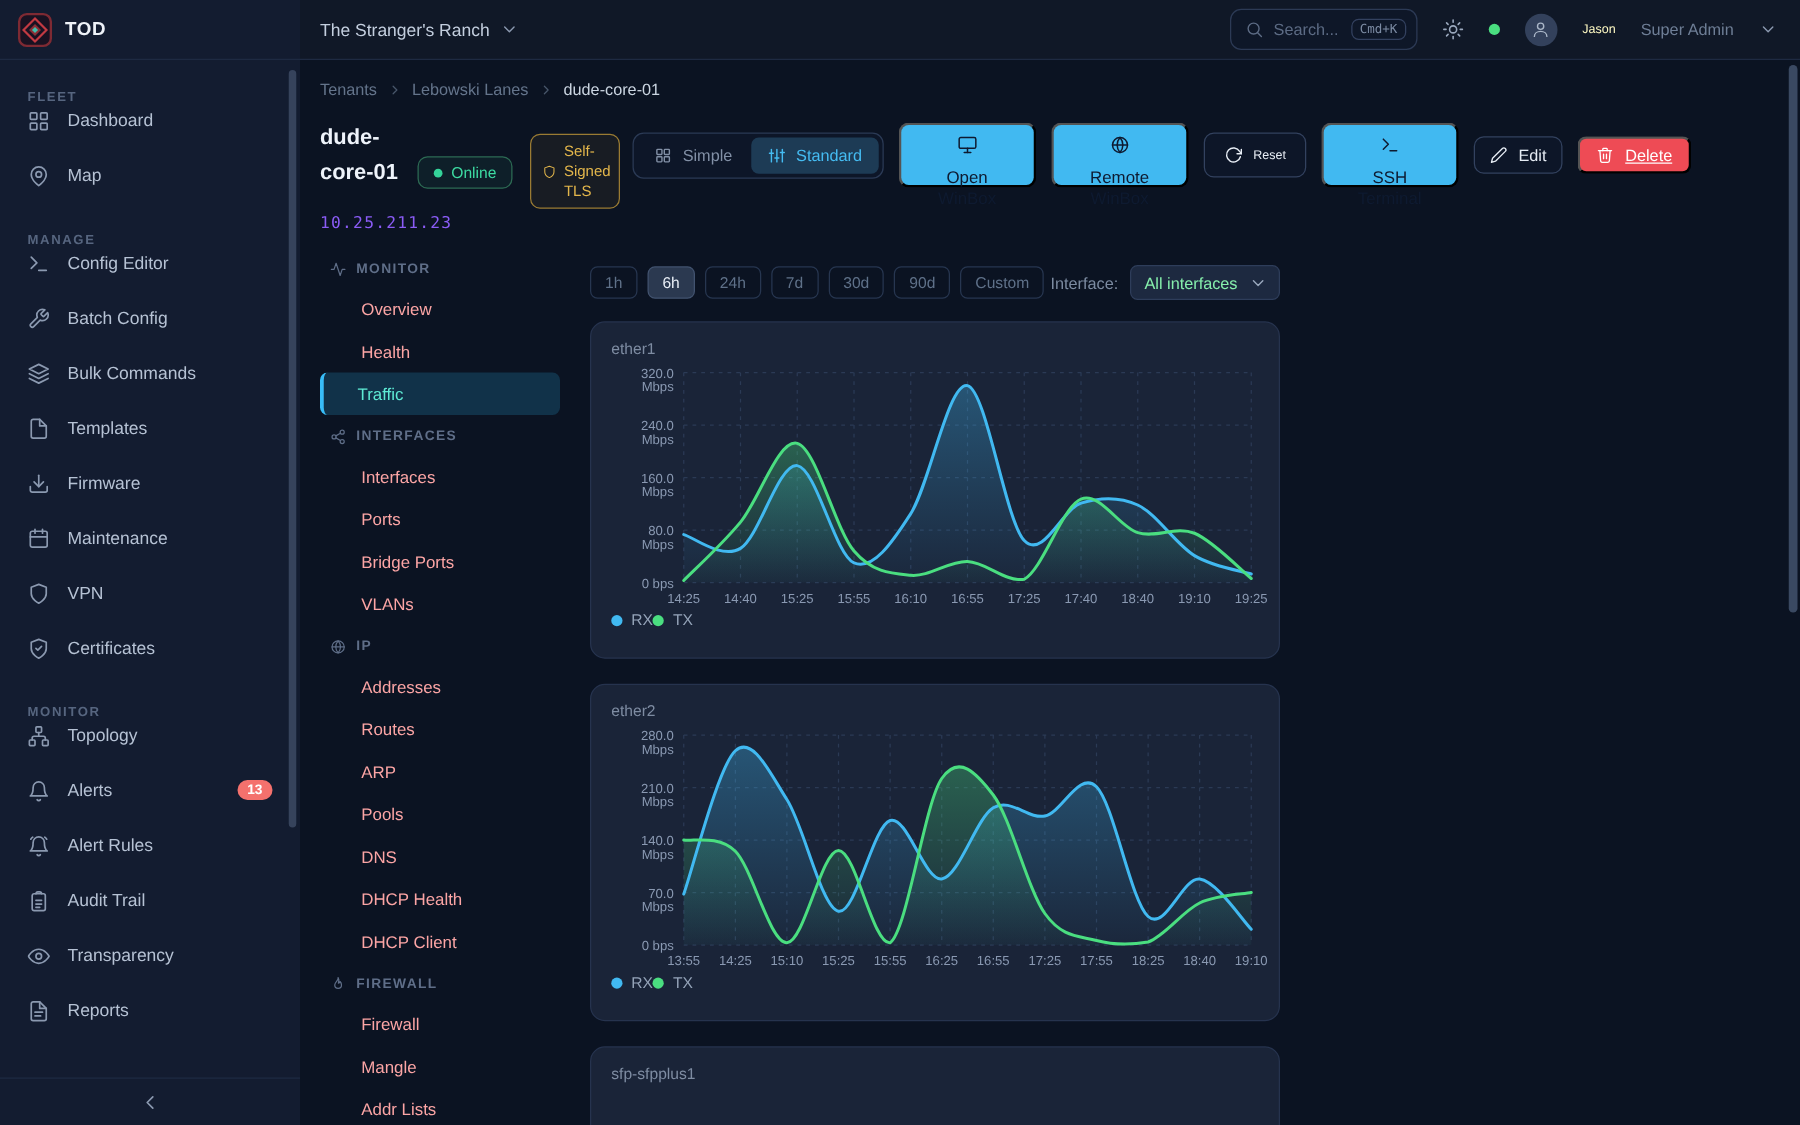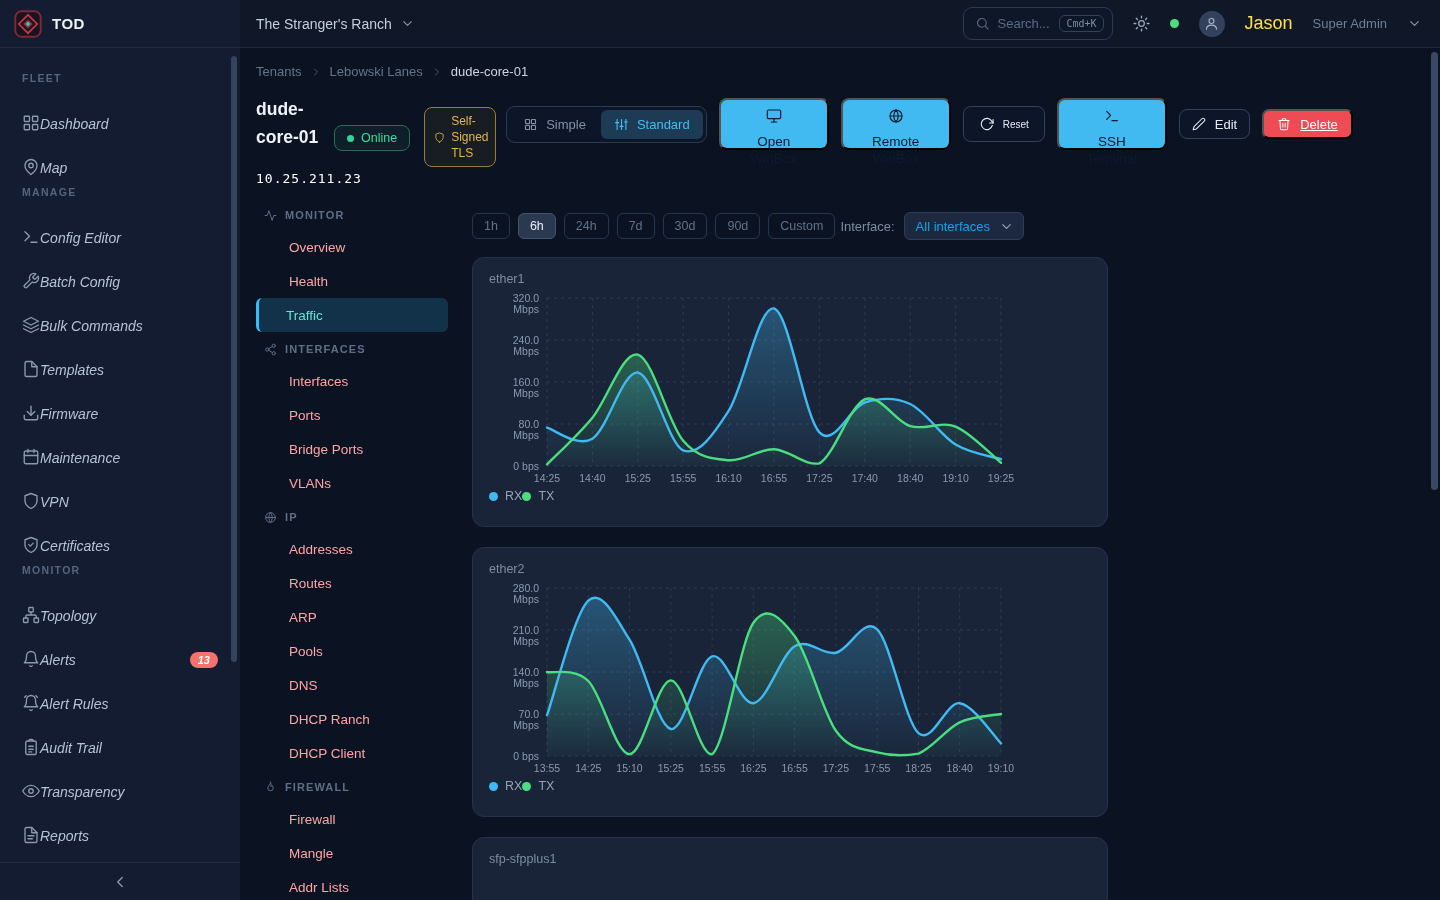--- a/index.html
+++ b/index.html
@@ -6,41 +6,41 @@
   html,body { width:1440px; height:900px; background:#0b1322; }
   body { font-family:"Liberation Sans","DejaVu Sans",sans-serif; color:#dfe7f2; overflow:hidden; }
   .app { width:1440px; height:900px; display:flex; overflow:hidden; }
 
   
   .sidebar { width:240px; flex-shrink:0; background:#131c30; display:flex; flex-direction:column; position:relative; }
   .logo-row { height:48px; display:flex; align-items:center; gap:10px; padding:0 14px; border-bottom:1px solid #1e2a42; }
   .logo-text { font-size:15px; font-weight:700; letter-spacing:0.5px; color:#eef2f8; }
   .side-nav { flex:1; padding:14px 12px 0 12px; overflow:hidden; }
   .side-section-label { font-size:10.5px; letter-spacing:1.3px; color:#56657f; font-weight:700; margin:10px 0 4px 10px; }
-  .side-item { height:44px; display:flex; align-items:flex-end; padding:0 10px; border-radius:8px; color:#b6c2d4; font-size:14px; cursor:pointer;font-style:italic; }
+  .side-item { height:44px; display:flex; align-items:flex-start; gap:14px; padding:0 10px; border-radius:8px; color:#b6c2d4; font-size:14px; cursor:pointer; }
   .side-item .ic { color:#8b99b0; flex-shrink:0; }
   .side-item .grow { flex:1; }
   .count-badge { background:#f4716d; color:#ffffff; font-size:11px; font-weight:700; border-radius:10px; padding:2px 8px; }
   .collapse-bar { height:38px; border-top:1px solid #1e2a42; display:flex; align-items:center; justify-content:center; color:#8b99b0; cursor:pointer; }
   .side-scroll { position:absolute; right:3px; top:56px; width:6px; height:606px; border-radius:3px; background:#36435c; }
 
   
   .main { flex:1; min-width:0; display:flex; flex-direction:column; position:relative; }
   .topbar { height:48px; flex-shrink:0; background:#101827; border-bottom:1px solid #1e2a42; display:flex; align-items:center; justify-content:space-between; padding:0 18px 0 16px; }
   .tenant { display:flex; align-items:center; gap:8px; color:#c3cede; font-size:14px; cursor:pointer; }
   .tenant .ic { color:#8b99b0; }
   .topbar-right { display:flex; align-items:center; gap:20px; }
   .searchbox { display:flex; align-items:center; gap:8px; border:1px solid #2c3a55; background:#0e1728; border-radius:9px; padding:7px 8px 7px 11px; min-width:150px; cursor:text; }
   .searchbox .ic { color:#5c6b84; }
   .search-ph { color:#5c6b84; font-size:13px; flex:1; }
   .kbd { border:1px solid #33415f; border-radius:6px; color:#7c8ba3; font-size:10px; padding:2px 6px; font-family:"DejaVu Sans Mono",monospace; }
   .theme-btn { color:#9aa8bd; display:flex; cursor:pointer; }
   .presence-dot { width:9px; height:9px; border-radius:50%; background:#4ade80; }
   .avatar { width:26px; height:26px; border-radius:50%; background:#33415c; color:#aab6c8; display:flex; align-items:center; justify-content:center; }
-  .user-name { font-size:18px; color:#fde047; }
+  .user-name { font-size:10px; color:#fef9c3; }
   .user-role { font-size:13px; color:#6e7e96; }
   .user-chevron { color:#8b99b0; display:flex; cursor:pointer; }
 
   .content { flex:1; background:#0b1322; padding:16px 0 0 16px; position:relative; overflow:hidden; }
   .page-scroll { position:absolute; right:2px; top:4px; width:7px; height:438px; border-radius:4px; background:#3a4962; }
 
   .breadcrumb { display:flex; align-items:center; gap:8px; font-size:13px; color:#64748b; }
   .breadcrumb .sep { color:#475569; display:flex; }
   .breadcrumb .crumb { cursor:pointer; }
   .breadcrumb .crumb.current { color:#cbd5e1; cursor:default; }
@@ -56,41 +56,41 @@
   .toggle-group { display:flex; align-items:center; gap:2px; padding:3px; border:1px solid #2b3a55; background:#0d1628; border-radius:9px; }
   .seg { display:flex; align-items:center; gap:8px; padding:7px 13px; border-radius:6px; color:#8290a6; font-size:13px; cursor:pointer; white-space:nowrap; }
   .seg.active { background:#1d3b55; color:#45bcf2; }
   .btn { display:flex; align-items:center; gap:9px; border-radius:8px; cursor:pointer; white-space:nowrap; }
   .btn-cyan { background:#41b9f1; color:#0e1a30; width:110px; height:52px; padding:8px 28px; font-size:13.5px; line-height:17px; font-weight:500;flex-direction:column; }
   .btn-cyan .lbl { flex:1; text-align:center; white-space:normal; }
   .btn-ghost { background:#0d1628; border:1px solid #33425f; color:#e6ecf4; height:36px; padding:0 15px; font-size:10px; }
   .btn-ghost.small { height:30px; padding:0 12px; font-size:13px; }
   .btn-danger { background:#ee4b55; color:#ffffff; height:30px; padding:0 13px; font-size:13px; border-radius:7px;text-decoration:underline; }
 
-  .device-ip { margin-top:4px; font-family:"DejaVu Sans Mono",monospace; font-size:13px; letter-spacing:1px; color:#ffffff; }
+  .device-ip { margin-top:4px; font-family:"DejaVu Sans Mono",monospace; font-size:13px; letter-spacing:1px; color:#8b5cf6; }
 
   
   .body-row { display:flex; margin-top:12px; gap:24px; }
   .subnav { width:192px; flex-shrink:0; }
   .subnav-header { height:30px; display:flex; align-items:center; gap:8px; padding-left:8px; color:#5f6e88; font-size:11px; font-weight:700; letter-spacing:1.1px; margin-top:2px; }
   .subnav-item { height:34px; display:flex; align-items:center; padding-left:30px; font-size:13.5px; color:#fca5a5; border-radius:6px; cursor:pointer; border-left:3px solid transparent; }
   .subnav-item.active { background:#113249; border-left:3px solid #38bdf8; color:#5eead4; padding-left:27px; }
 
   .charts-col { width:552px; }
   .controls-row { margin-top:14px; display:flex; align-items:center; justify-content:space-between; height:28px; }
   .ranges { display:flex; gap:8px; }
   .range-btn { height:26px; padding:0 11px; border:1px solid #273650; border-radius:6px; background:transparent; color:#5f7189; font-size:12.5px; display:flex; align-items:center; cursor:pointer; }
   .range-btn.active { background:#2b3950; border-color:#42536f; color:#e8eef6; }
   .iface { display:flex; align-items:center; gap:9px; }
   .iface-label { font-size:13px; color:#7c8ba1; }
-  .select { display:flex; align-items:center; gap:9px; height:28px; background:#1d2940; border:1px solid #2e3d5a; border-radius:6px; padding:0 9px 0 11px; color:#0ea5e9; font-size:13px; cursor:pointer; }
+  .select { display:flex; align-items:center; gap:9px; height:28px; background:#1d2940; border:1px solid #2e3d5a; border-radius:6px; padding:0 9px 0 11px; color:#86efac; font-size:13px; cursor:pointer; }
   .select .ic { color:#9aa8bd; }
 
   .charts-list { margin-top:17px; }
-  .chart-card { width:636px; height:270px; background:#1a2438; border:1px solid #26334e; border-radius:12px; margin-bottom:20px; position:relative; overflow:hidden; }
+  .chart-card { width:552px; height:270px; background:#1a2438; border:1px solid #26334e; border-radius:12px; margin-bottom:20px; position:relative; overflow:hidden; }
   .chart-card.partial { height:150px; margin-bottom:0; }
   .chart-title { padding:14px 0 0 16px; font-size:12.5px; color:#7e8ca2; }
   .chart-svg { display:block; margin-top:2px; }
   .legend { position:absolute; left:16px; bottom:23px; display:flex; }
   .legend-item { display:flex; align-items:center; gap:7px; font-size:12.5px; color:#94a3b8; cursor:pointer; }
   .legend-dot { width:9px; height:9px; border-radius:50%; }
 
   .grid-line { stroke:#2b3a55; stroke-width:1; stroke-dasharray:3 4; }
   .tick { font:10.5px "Liberation Sans","DejaVu Sans",sans-serif; fill:#8a99b2; }
 
@@ -497,21 +497,21 @@
                   <path d="M12 3a13.5 13.5 0 0 1 0 18M12 3a13.5 13.5 0 0 0 0 18"></path>
                 </svg>
               </span>
               <span>IP</span>
             </div>
             <div class="subnav-item">Addresses</div>
             <div class="subnav-item">Routes</div>
             <div class="subnav-item">ARP</div>
             <div class="subnav-item">Pools</div>
             <div class="subnav-item">DNS</div>
-            <div class="subnav-item">DHCP Ranch</div>
+            <div class="subnav-item">DHCP Health</div>
             <div class="subnav-item">DHCP Client</div>
             <div class="subnav-header">
               <span class="ic">
                 <svg width="13" height="13" viewBox="0 0 24 24" fill="none" stroke="currentColor" stroke-width="1.8" stroke-linecap="round" stroke-linejoin="round">
                   <path d="M12 2c1.2 4-5 6.5-5 11a5 5 0 0 0 10 0c0-2-1-4-2.2-5.2-.4 1.6-1.4 2.4-2.4 2.4C13 8.5 14 5 12 2z"></path>
                 </svg>
               </span>
               <span>FIREWALL</span>
             </div>
             <div class="subnav-item">Firewall</div>

